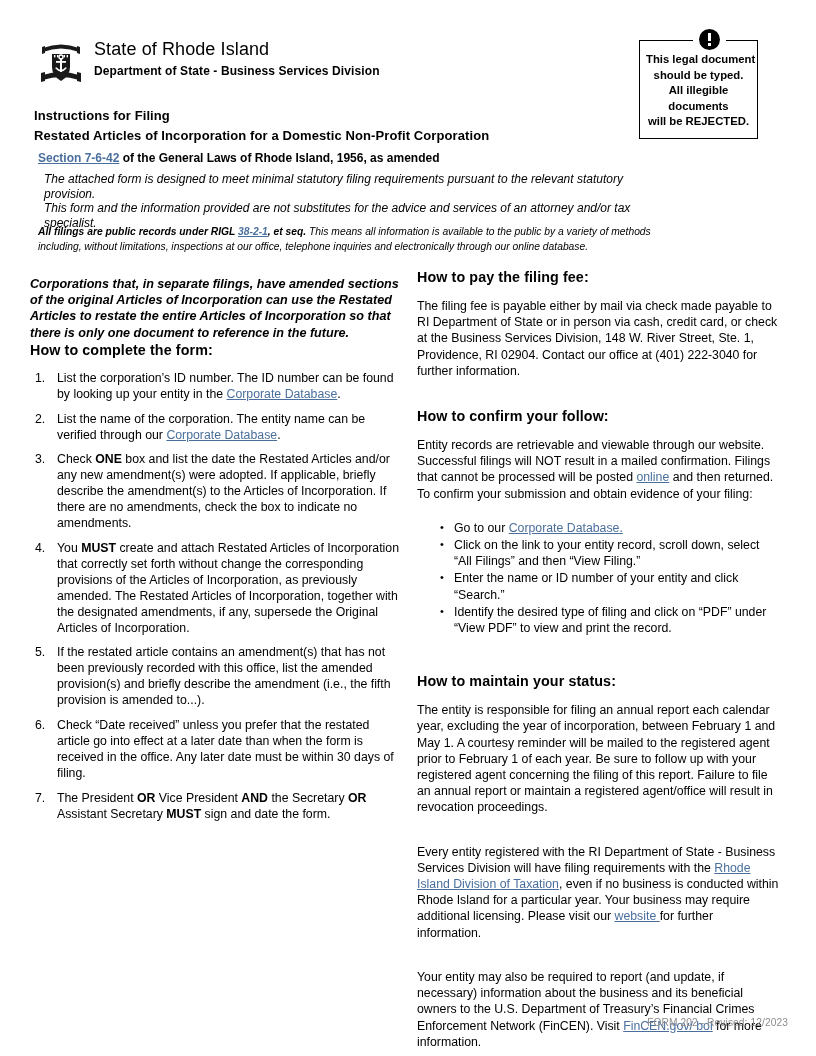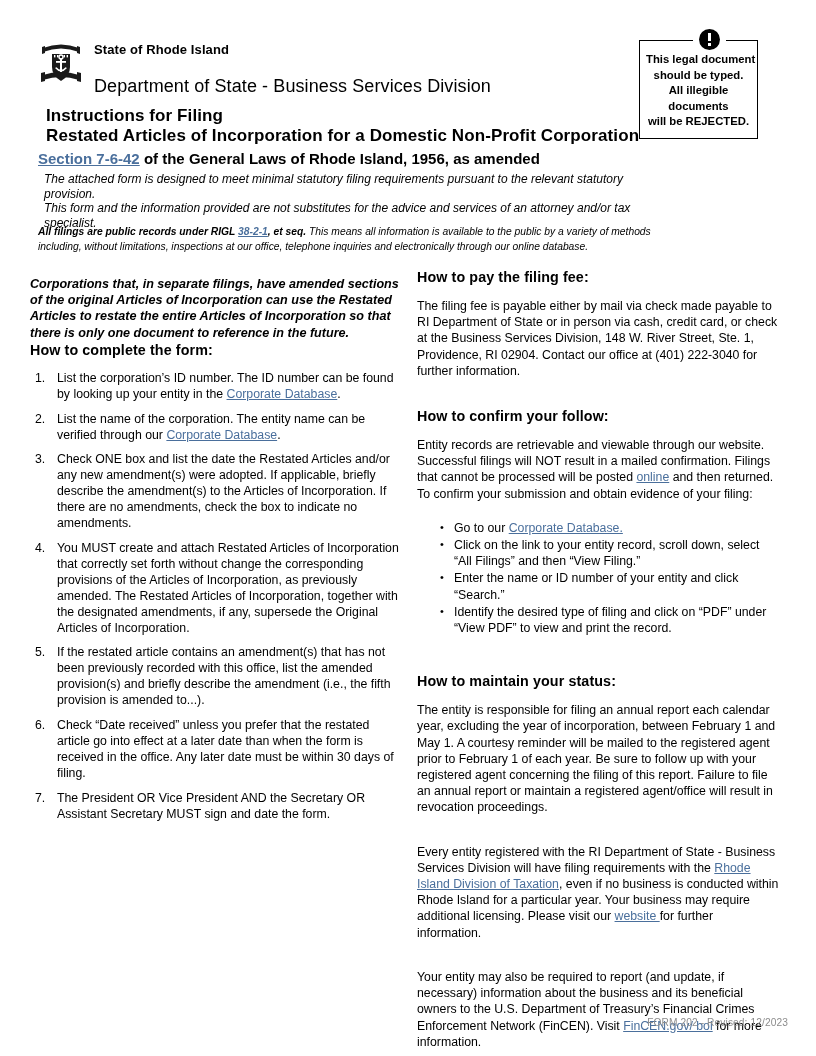--- a/index.html
+++ b/index.html
@@ -32,31 +32,31 @@
   .seal {
     width: 46px;
     height: 48px;
     flex: 0 0 auto;
     margin-top: 1px;
   }
   .agency-lines {
     padding-top: 3px;
   }
   .agency-state {
-    font-size: 13px;
-    font-weight: bold;
-    line-height: 17px;
-    letter-spacing: 0.1px;
-  }
-  .agency-dept {
     font-size: 18px;
     font-weight: normal;
+    line-height: 17px;
+    letter-spacing: 0.1px;
+  }
+  .agency-dept {
+    font-size: 12px;
+    font-weight: bold;
     line-height: 21px;
     letter-spacing: 0.1px;
-    margin-top: 18px;
+    margin-top: 3px;
   }
 
   
   .notice-wrap {
     position: absolute;
     left: 639px;
     top: 40px;
     width: 141px;
   }
   .notice-box {
@@ -105,35 +105,35 @@
     top: -2px;
     width: 33px;
     height: 5px;
     background: #fff;
     z-index: 2;
   }
 
   
   .doc-title {
     position: absolute;
-    left: 46px;
+    left: 34px;
     top: 106px;
-    font-size: 17px;
+    font-size: 13px;
     font-weight: bold;
     line-height: 20px;
     letter-spacing: 0.1px;
   }
   .doc-title .t2 { display: block; }
 
   
   .statute {
     position: absolute;
     left: 38px;
     top: 150px;
-    font-size: 15px;
+    font-size: 12px;
     font-weight: bold;
     line-height: 17px;
   }
   .disclaimer {
     position: absolute;
     left: 44px;
     top: 172px;
     width: 600px;
     font-size: 12px;
     font-style: italic;
@@ -203,21 +203,21 @@
     counter-increment: stepc;
   }
   ol.steps > li::before {
     content: counter(stepc) ".";
     position: absolute;
     left: 5px;
     top: 0;
     width: 18px;
     text-align: left;
   }
-  ol.steps b { font-weight: normal; margin-top: 16px; }
+  ol.steps b { font-weight: bold; margin-top: 16px; }
 
   .para {
     font-size: 12.3px;
     line-height: 16.2px;
     margin: 0 0 14px 0;
   }
   .para-tight { margin-bottom: 18px; }
 
   ul.bullets {
     margin: 0 0 14px 0;

